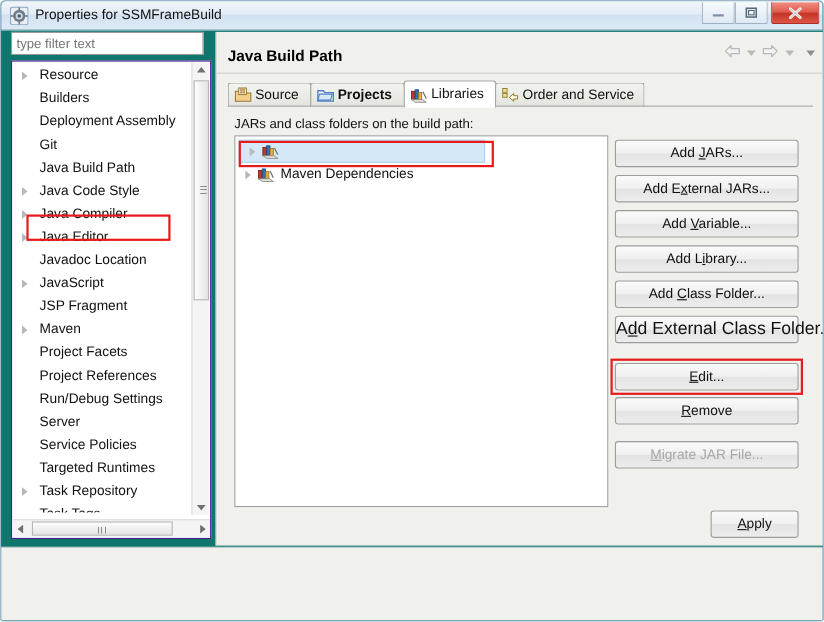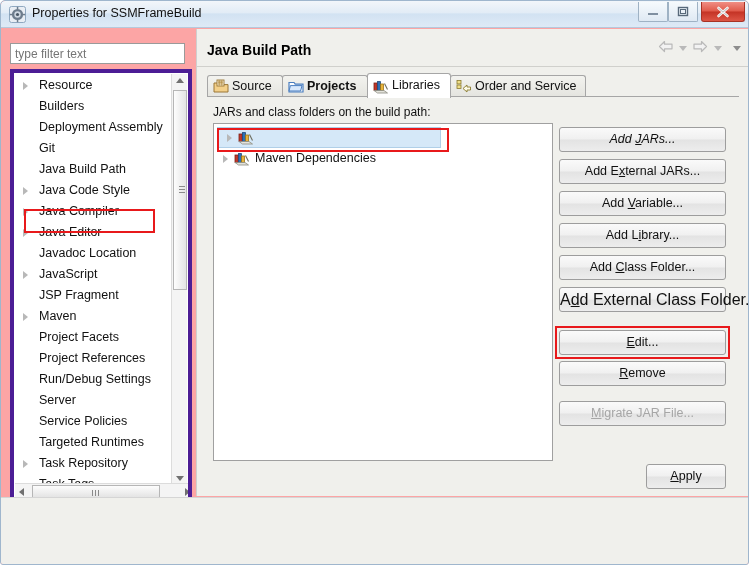--- a/index.html
+++ b/index.html
@@ -9,21 +9,21 @@
     font-family: "Liberation Sans", sans-serif;
     font-size: 12px;
     overflow: hidden;
     background: #ffffff;
   }
 
   
   #window {
     position: absolute; left: 0; top: 0;
     width: 749px; height: 565px;
-    background: #fca5a5;
+    background: #0f766e;
     border: 1px solid #9fb6cd;
     border-radius: 5px 5px 3px 3px;
     overflow: hidden;
   }
 
   
   #titlebar {
     position: absolute; left: 0; top: 0;
     width: 747px; height: 27px;
     background: linear-gradient(to bottom, #f2f6fa 0%, #e2ecf6 45%, #d2e2f2 50%, #deeaf6 100%);
@@ -52,37 +52,37 @@
     background: linear-gradient(to bottom,#f6fafd,#dfe9f3);
     border-radius: 0 0 2px 2px; }
   #btn-close { left: 700px; width: 44px;
     background: linear-gradient(to bottom,#f08e84,#e05a4a 48%,#c43325 52%,#dd5545);
     border-color: #a83225;
     border-radius: 0 0 3px 3px; }
   .wbtn svg { position:absolute; left:50%; top:50%; transform:translate(-50%,-50%); }
 
   
   #left-pane {
-    position: absolute; left: 9px; top: 42px;
+    position: absolute; left: 9px; top: 28px;
     width: 158px; height: 461px;
   }
   #filter-input {
     position: absolute; left: 0; top: 0;
     width: 175px; height: 21px;
     border: 1px solid #9a9a9a;
     background: #fff;
     padding: 2px 4px;
     font-size: 12px; color: #8a8a8a;
     font-family: "Liberation Sans", sans-serif;
   }
   #tree-box {
     position: absolute; left: 0; top: 26px;
     width: 182px; height: 435px;
     background: #fff;
-    border: 4px solid #4c1d95;
+    border: 1px solid #4c1d95;
     overflow: hidden;
   }
   #tree-list {
     position: absolute; left: 0; top: 2px;
     width: 163px; height: 408px;
     overflow: hidden;
   }
   .tree-item {
     position: relative;
     height: 21px; line-height: 21px;
@@ -428,21 +428,21 @@
       <div class="lib-item" style="margin-top: 0px;"><span class="lib-arrow"></span><span class="lib-icon"><svg width="16" height="15" viewBox="0 0 16 15">
             <rect x="1" y="4" width="3.2" height="7.5" fill="#c0392b" stroke="#7d2018" stroke-width="0.8"></rect>
             <rect x="4.4" y="2.6" width="3" height="8.9" fill="#2f6fb5" stroke="#1d4878" stroke-width="0.8"></rect>
             <rect x="7.6" y="5" width="2.8" height="6.5" fill="#e8b33c" stroke="#9b7415" stroke-width="0.8"></rect>
             <path d="M1 11.5 L11 11.5 L14.5 14 L4.5 14 Z" fill="#e3e3dc" stroke="#8b8b80" stroke-width="0.8"></path>
             <path d="M11.5 4.5 L14.5 10.5" stroke="#6e6e62" stroke-width="1.1"></path>
           </svg></span><span>Maven Dependencies</span></div>
     </div>
 
   <div id="side-buttons">
-      <div class="sbtn" style="top: 126px; font-style: italic;">Add <span class="mn">J</span>ARs...</div>
+      <div class="sbtn" style="top: 126px;">Add <span class="mn">J</span>ARs...</div>
       <div class="sbtn" style="top: 158px;">Add E<span class="mn">x</span>ternal JARs...</div>
       <div class="sbtn" style="top: 190px;">Add <span class="mn">V</span>ariable...</div>
       <div class="sbtn" style="top: 222px;">Add L<span class="mn">i</span>brary...</div>
       <div class="sbtn" style="top: 254px;">Add <span class="mn">C</span>lass Folder...</div>
       <div class="sbtn" style="top: 286px; font-size: 16px;">A<span class="mn">d</span>d External Class Folder...</div>
       <div class="sbtn" style="top: 329px;"><span class="mn">E</span>dit...</div>
       <div class="sbtn" style="top: 360px;"><span class="mn">R</span>emove</div>
       <div class="sbtn disabled" style="top: 400px;"><span class="mn">M</span>igrate JAR File...</div>
     </div>
 

